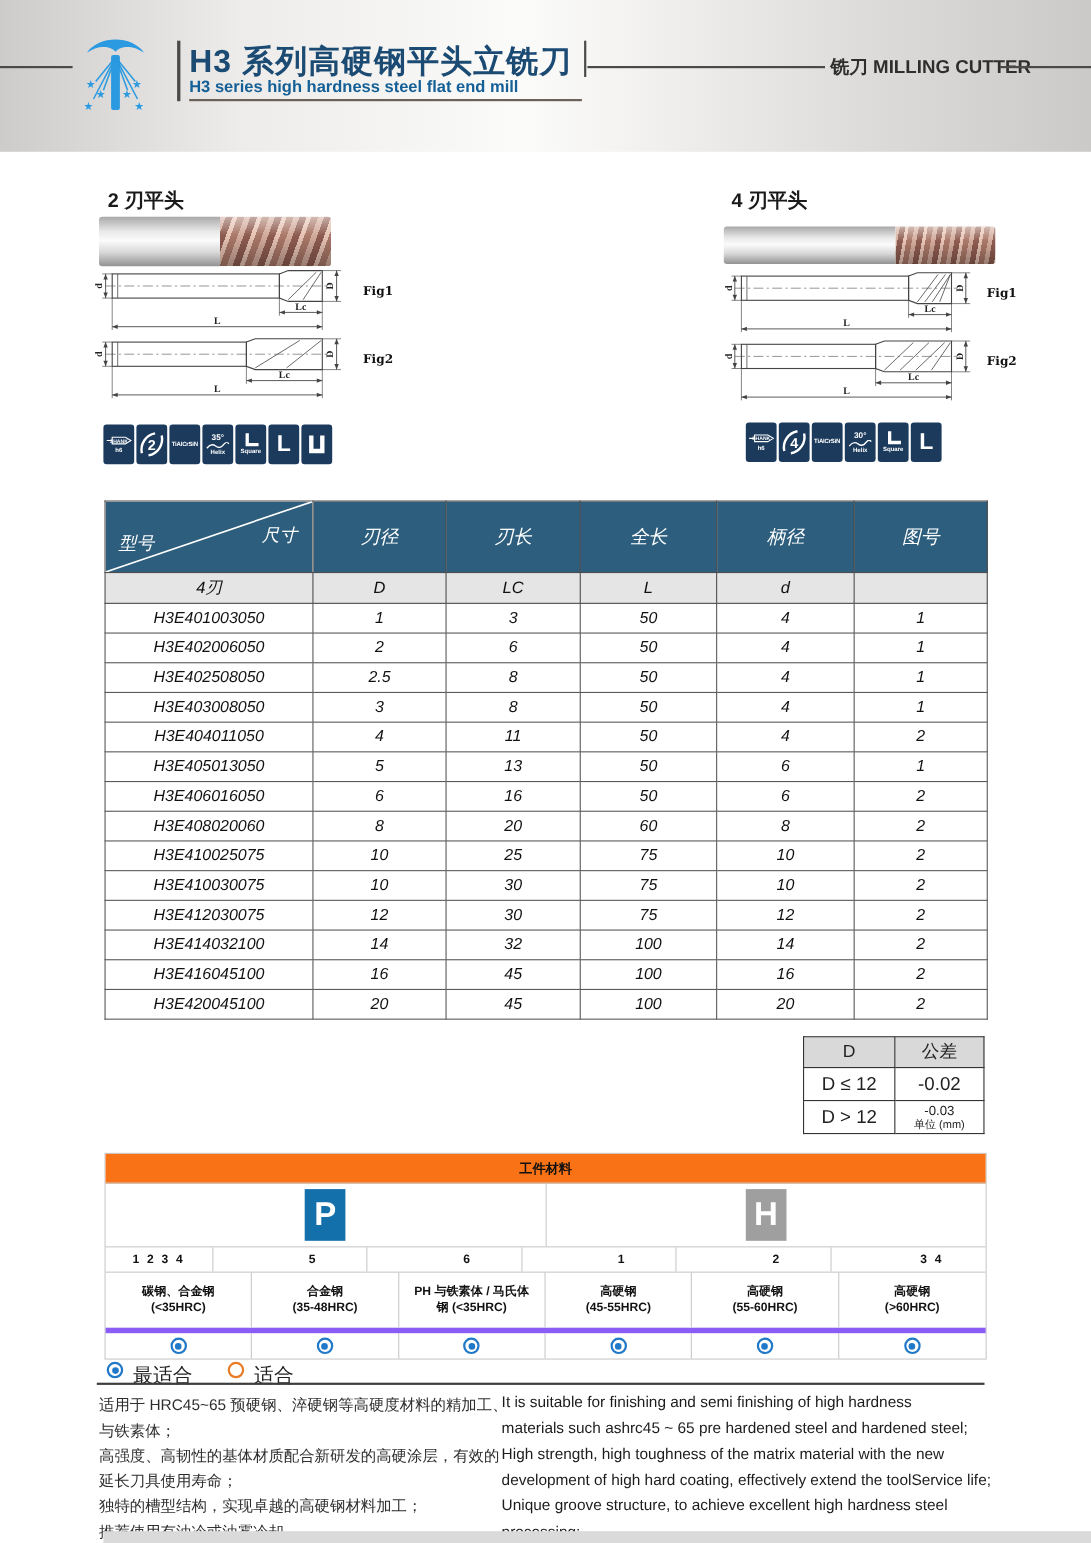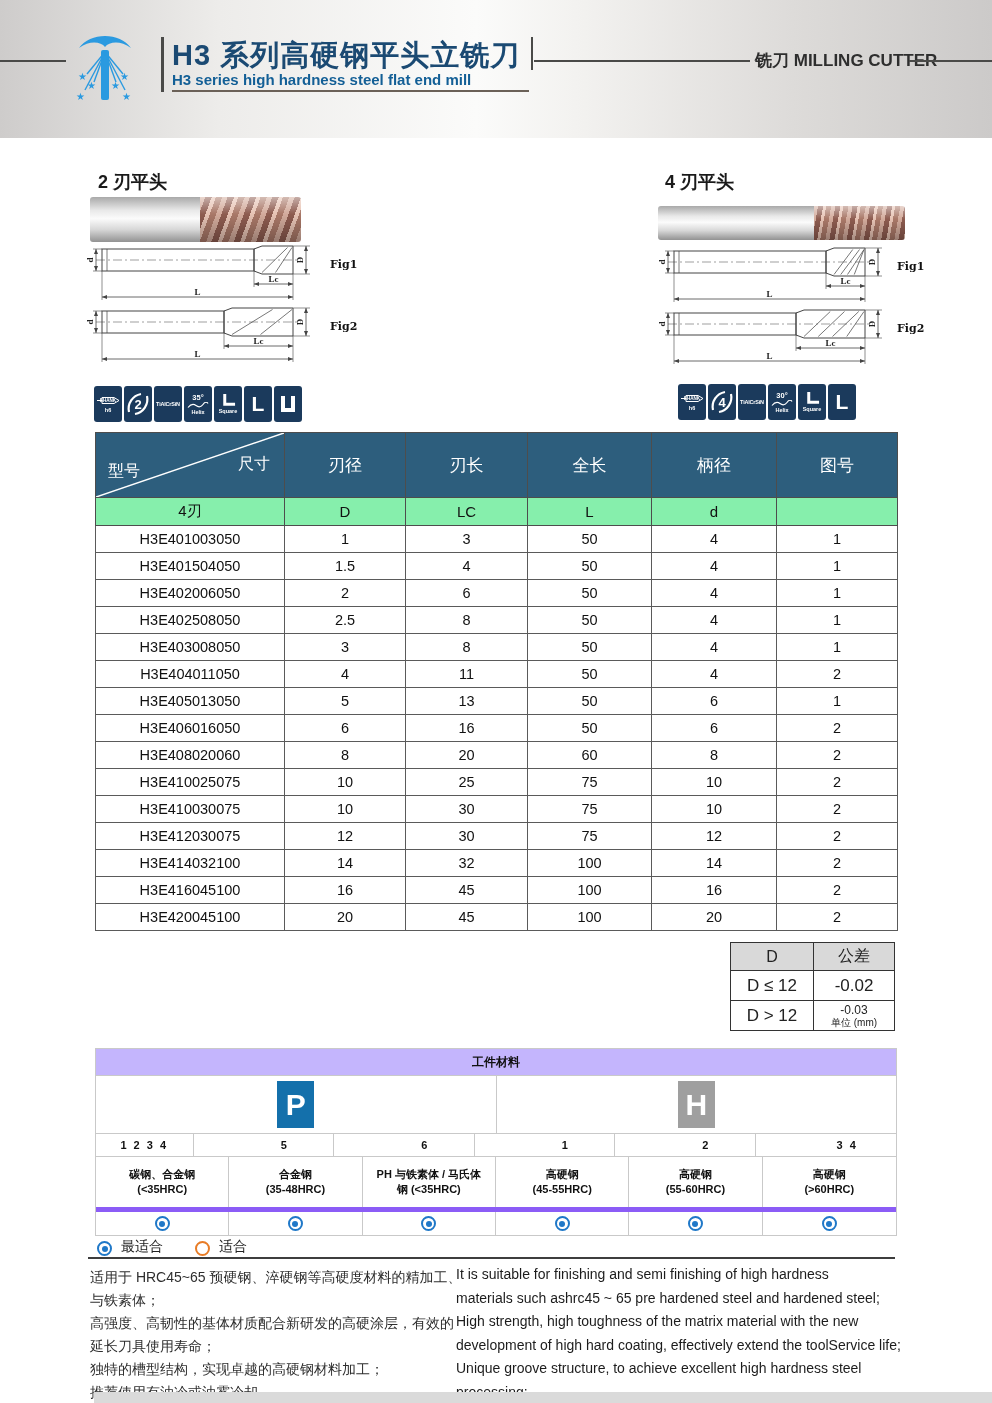--- a/index.html
+++ b/index.html
@@ -53,57 +53,57 @@
   .badge-row{position:absolute;display:flex;gap:2px;}
   #left-badges{left:94px;top:386px;}
   #right-badges{left:678px;top:384px;}
   .badge{width:28px;height:36px;background:#1b3a5c;border-radius:3px;color:#fff;display:flex;flex-direction:column;align-items:center;justify-content:center;overflow:hidden;}
   .b-sub{font-size:5.5px;font-weight:bold;line-height:7px;}
   .b-coat{font-size:5.5px;font-weight:bold;letter-spacing:-.2px;}
   .b-angle{font-size:7.5px;font-weight:bold;line-height:9px;}
   .b-big{font-size:21px;font-weight:bold;line-height:22px;}
 
   
-  .spec{position:absolute;left:95px;top:432px;width:802px;border-collapse:collapse;table-layout:fixed;}
+  .spec{position:absolute;left:95px;top:455px;width:802px;border-collapse:collapse;table-layout:fixed;font-style:italic;}
   .spec th,.spec td{border:1px solid #4d4d4d;text-align:center;padding:0;}
   .spec-head th{background:#2d5e7d;color:#fff;font-size:17px;font-weight:normal;height:64px;}
   .diag-cell{position:relative;}
   .diag-cell svg{position:absolute;left:0;top:0;width:100%;height:100%;}
   .diag-bl{position:absolute;left:12px;top:28px;font-size:16px;}
   .diag-tr{position:absolute;right:14px;top:21px;font-size:16px;text-align:right;}
-  .spec-sub td{height:27px;font-size:15px;color:#111;background:#86efac;}
+  .spec-sub td{height:27px;font-size:15px;color:#111;background:#e5e5e5;}
   .spec tbody td{height:26px;font-size:14.5px;color:#111;background:#fff;border:1px solid #5a5a5a;}
 
   
   .tol{position:absolute;left:730px;top:942px;width:164px;border-collapse:collapse;table-layout:fixed;}
   .tol th{background:#d9d9d9;border:1px solid #333;font-size:16px;font-weight:normal;height:25px;color:#222;}
   .tol td{border:1px solid #333;text-align:center;font-size:17px;height:27px;color:#222;}
   .tol .sub1{font-size:12px;line-height:13px;}
   .tol .sub2{font-size:10px;line-height:11px;}
 
   
   .materials{position:absolute;left:95px;top:1048px;width:802px;border:1px solid #c9c9c9;box-sizing:border-box;}
-  .mat-title{height:26px;background:#c4b5fd;border-bottom:1px solid #c9c9c9;display:flex;align-items:center;justify-content:center;font-size:12px;font-weight:bold;color:#111;}
+  .mat-title{height:26px;background:#f97316;border-bottom:1px solid #c9c9c9;display:flex;align-items:center;justify-content:center;font-size:12px;font-weight:bold;color:#111;}
   .mat-ph{height:57px;display:flex;border-bottom:1px solid #c9c9c9;}
   .mat-ph-half{flex:1;display:flex;align-items:center;justify-content:center;}
   .mat-ph-half:first-child{border-right:1px solid #c9c9c9;}
   .ph-badge{width:37px;height:47px;color:#fff;font-size:30px;font-weight:bold;display:flex;align-items:center;justify-content:center;}
   .mat-row{display:grid;grid-template-columns:repeat(6,1fr);}
   .mat-row>div{border-right:1px solid #c9c9c9;display:flex;align-items:center;justify-content:center;text-align:center;}
   .mat-row>div:last-child{border-right:none;}
   .mat-nums{height:22px;border-bottom:1px solid #c9c9c9;font-size:11px;font-weight:bold;letter-spacing:2px;color:#111;gap:43px;}
   .mat-names{height:50px;border-bottom:5px solid #8b5cf6;font-size:11px;font-weight:bold;line-height:15px;color:#111;}
   .mat-icons{height:23px;}
   .suit-icon{display:inline-block;width:11px;height:11px;border:2px solid #1f78c8;border-radius:50%;position:relative;box-sizing:content-box;}
   .suit-icon::after{content:"";position:absolute;left:2.5px;top:2.5px;width:6px;height:6px;border-radius:50%;background:#1f78c8;}
   .suit-icon.fit{border-color:#e87c26;}
   .suit-icon.fit::after{display:none;}
 
   
-  .legend{position:absolute;left:97px;top:1238px;display:flex;align-items:flex-end;gap:9px;font-size:14px;color:#222;}
+  .legend{position:absolute;left:97px;top:1238px;display:flex;align-items:flex-start;gap:9px;font-size:18px;color:#222;}
   .legend .gap{width:14px;}
 
   
   .rule{position:absolute;left:88px;top:1257px;width:807px;height:2px;background:#3d3d3d;}
   .desc-zh{position:absolute;left:90px;top:1266px;width:372px;font-size:14px;line-height:23px;color:#2e2e2e;}
   .desc-en{position:absolute;left:456px;top:1263px;width:455px;font-size:14px;line-height:23.5px;color:#1c1c1c;}
 
   .bottom-bar{position:absolute;left:94px;top:1392px;width:898px;height:11px;background:#dadada;}
 </style>
 </head>
@@ -402,28 +402,20 @@
   <tbody id="spec-body">
       <tr>
         <td>H3E401003050</td>
         <td>1</td>
         <td>3</td>
         <td>50</td>
         <td>4</td>
         <td>1</td>
       </tr>
       <tr>
-        <td>H3E401504050</td>
-        <td>1.5</td>
-        <td>4</td>
-        <td>50</td>
-        <td>4</td>
-        <td>1</td>
-      </tr>
-      <tr>
         <td>H3E402006050</td>
         <td>2</td>
         <td>6</td>
         <td>50</td>
         <td>4</td>
         <td>1</td>
       </tr>
       <tr>
         <td>H3E402508050</td>
         <td>2.5</td>

